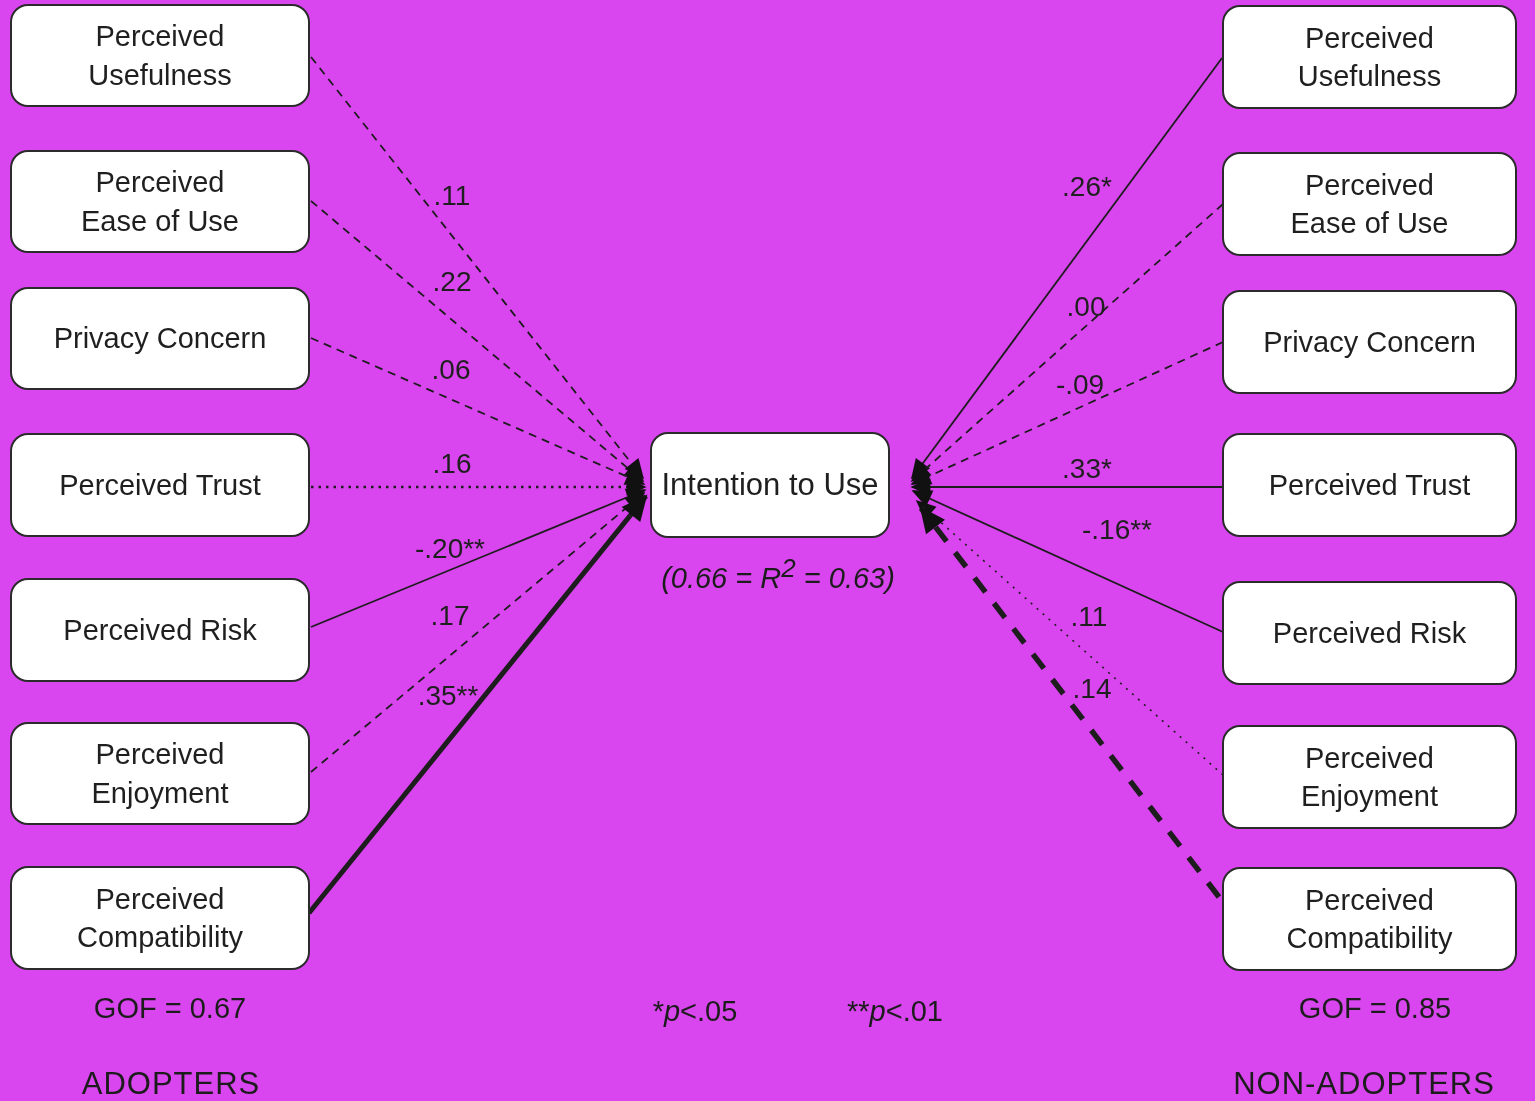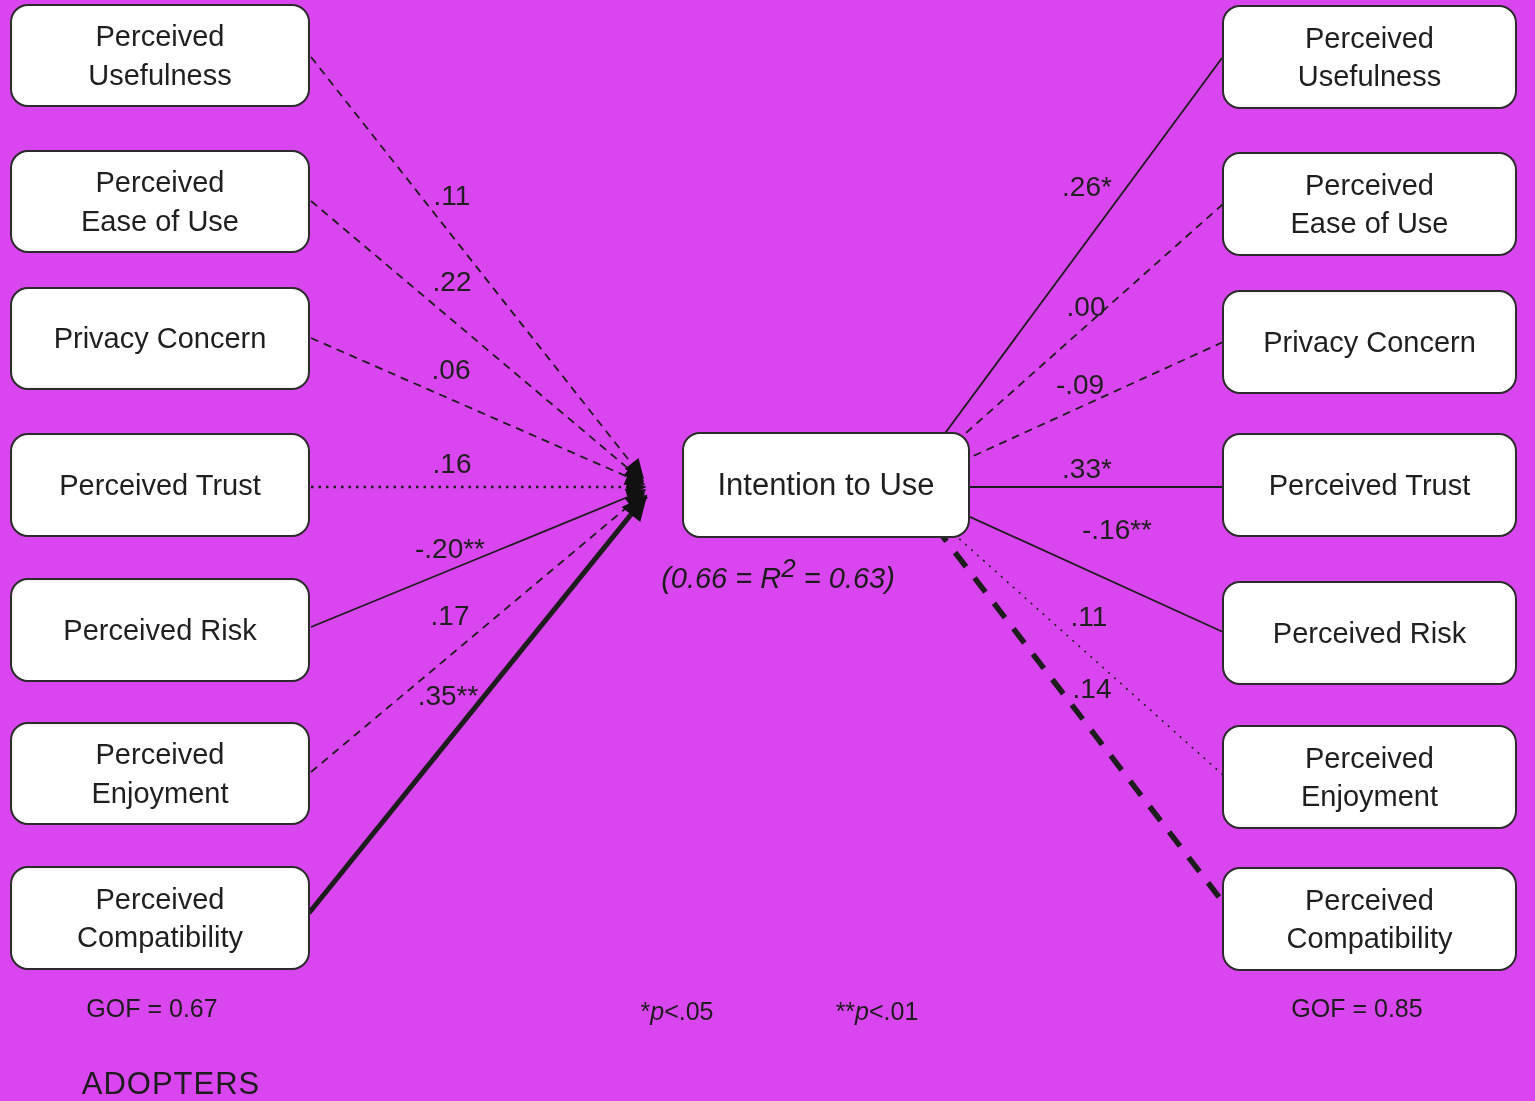--- a/index.html
+++ b/index.html
@@ -46,22 +46,23 @@
     position:absolute;
     transform:translate(-50%,-50%);
     font-size:29px;
     white-space:nowrap;
     font-style:italic;
   }
   .r2sup{font-size:26px;position:relative;top:-11px;}
   .footnote{
     position:absolute;
     transform:translate(-50%,-50%);
-    font-size:25px;
+    font-size:29px;
     white-space:nowrap;
+    margin-left:18px;
   }
   .groupname{
     position:absolute;
     transform:translate(-50%,-50%);
     font-size:31px;
     letter-spacing:1px;
     white-space:nowrap;
   }
   .ital{font-style:italic;}
 </style>
@@ -142,21 +143,21 @@
     </div>
   <div class="node" style="left:1222px;top:725px;width:295px;height:104px">
       <span class="node-label">Perceived
 Enjoyment</span>
     </div>
   <div class="node" style="left:1222px;top:867px;width:295px;height:104px">
       <span class="node-label">Perceived
 Compatibility</span>
     </div>
 
-  <div class="node" style="left:682px;top:432px;width:288px;height:106px">
+  <div class="node" style="left:650px;top:432px;width:240px;height:106px">
     <span class="node-label center-label">Intention to Use</span>
   </div>
   <div class="r2note" style="left:778px;top:578px"><span>(0.66 = R</span><span class="r2sup">2</span><span> = 0.63)</span></div>
 
   <div class="coef" style="left:452px;top:196px">.11</div>
   <div class="coef" style="left:452px;top:282px">.22</div>
   <div class="coef" style="left:451px;top:370px">.06</div>
   <div class="coef" style="left:452px;top:464px">.16</div>
   <div class="coef" style="left:450px;top:549px">-.20**</div>
   <div class="coef" style="left:450px;top:616px">.17</div>
@@ -170,14 +171,15 @@
   <div class="coef" style="left:1089px;top:617px">.11</div>
   <div class="coef" style="left:1092px;top:689px">.14</div>
 
   <div class="footnote" style="left:152px;top:1008px">GOF = 0.67</div>
   <div class="footnote" style="left:1357px;top:1008px">GOF = 0.85</div>
 
   <div class="footnote" style="left:677px;top:1011px"><span>*</span><span class="ital">p</span><span>&lt;.05</span></div>
   <div class="footnote" style="left:877px;top:1011px"><span>**</span><span class="ital">p</span><span>&lt;.01</span></div>
 
   <div class="groupname" style="left:171px;top:1084px">ADOPTERS</div>
+  <div class="groupname" style="left:1364px;top:1084px">NON-ADOPTERS</div>
 
 </div>
 
 </body></html>

